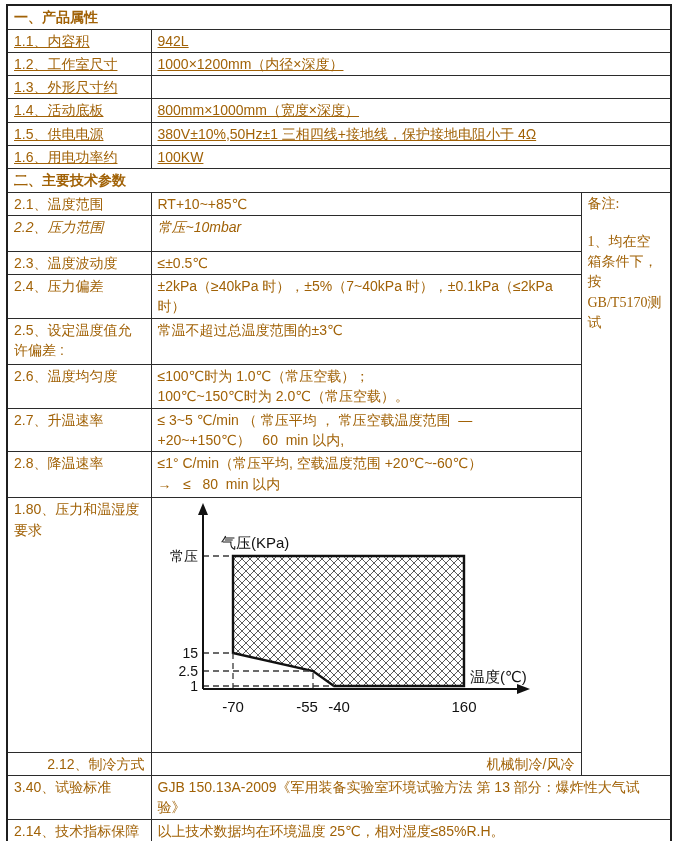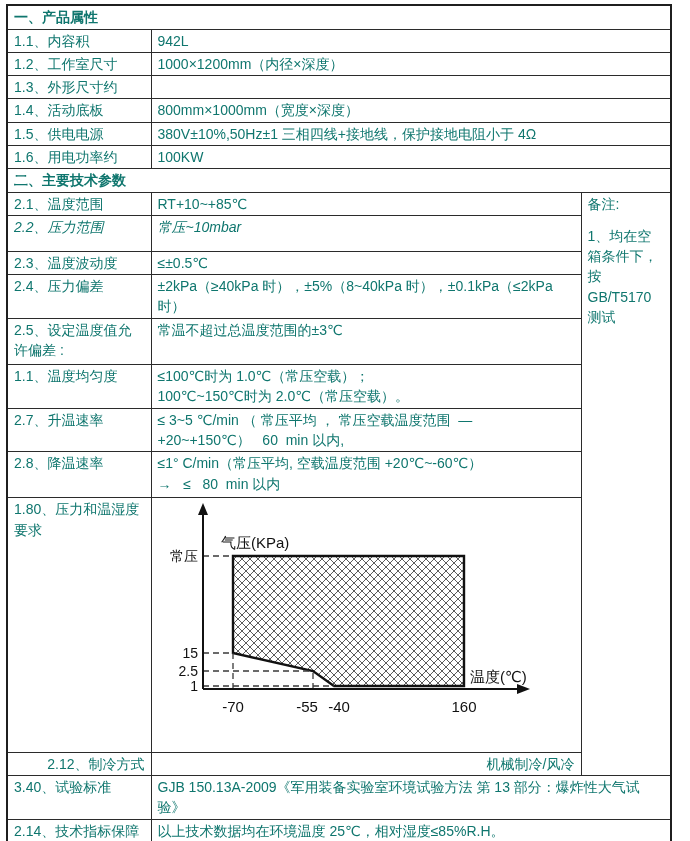--- a/index.html
+++ b/index.html
@@ -1,44 +1,44 @@
 <!DOCTYPE html>
 <html><head>
 <meta charset="utf-8">
 <style>
   html,body{margin:0;padding:0;background:#f6f6f4;}
   .sheet{
     width:690px;height:841px;background:#ffffff;box-sizing:border-box;
     padding:4px 0 0 6px;
     font-family:"Liberation Sans","DejaVu Sans",sans-serif;
-    color:#0f766e;
+    color:#a16207;
   }
   table.spec{
     border-collapse:collapse;width:664px;table-layout:fixed;
     border:2px solid #1f1f1f;
   }
   table.spec td{
     border:1px solid #2b2b2b;
     vertical-align:top;
     padding:1px 6px;
     font-size:14px;
     line-height:1.45;
     overflow:hidden;
     word-break:break-word;
   }
   td.sec{font-weight:bold;font-size:15px;padding-top:2px;}
   td.lbl{padding-left:7px;}
   td.val{padding-left:9px;}
   td.chart-label{vertical-align:middle;}
   td.chart-cell{padding:0;}
-  td.remark-cell{padding-top:186px;padding-left:8px;font-size:14px;}
-  .remark-note{margin-top:12px;white-space:pre-wrap;}
+  td.remark-cell{padding-top:186px;padding-left:8px;font-size:14px;font-family:Liberation Serif, serif;}
+  .remark-note{margin-top:18px;white-space:pre-wrap;}
   .vline{white-space:pre-wrap;}
   
-  tr.rh-hdr1{height:24px;} tr.rh-std{height:22px;}
+  tr.rh-hdr1{height:24px;} tr.rh-std{height:22px;text-decoration:underline;}
   tr.rh-hdr2{height:22px;}
   tr.rh-21{height:20px;} tr.rh-22{height:36px;font-style:italic;} tr.rh-23{height:20px;}
   tr.rh-24{height:42px;margin-left:34px;} tr.rh-25{height:46px;padding-left:46px;} tr.rh-26{height:44px;}
   tr.rh-27{height:42px;border-radius:6px;} tr.rh-28{height:46px;} tr.rh-211{height:248px;}
   tr.rh-212a{height:21px;text-align:right;} tr.rh-212b{height:44px;} tr.rh-214{height:38px;}
   svg text{font-family:"Liberation Sans","DejaVu Sans",sans-serif;}
 </style>
 </head>
 <body>
 
@@ -94,28 +94,28 @@
     <tr class="rh-22">
       <td class="lbl">2.2、压力范围</td>
       <td class="val">常压~10mbar</td>
     </tr>
     <tr class="rh-23">
       <td class="lbl">2.3、温度波动度</td>
       <td class="val">≤±0.5℃</td>
     </tr>
     <tr class="rh-24">
       <td class="lbl">2.4、压力偏差</td>
-      <td class="val">±2kPa（≥40kPa 时），±5%（8~40kPa 时），±0.1kPa（≤2kPa 时）</td>
+      <td class="val">±2kPa（≥40kPa 时），±5%（7~40kPa 时），±0.1kPa（≤2kPa 时）</td>
     </tr>
     <tr class="rh-25">
       <td class="lbl">2.5、设定温度值允许偏差 :</td>
       <td class="val">常温不超过总温度范围的±3℃</td>
     </tr>
     <tr class="rh-26">
-      <td class="lbl">1.1、温度均匀度</td>
+      <td class="lbl">2.6、温度均匀度</td>
       <td class="val">
         <div class="vline">≤100℃时为 1.0℃（常压空载）；</div>
         <div class="vline">100℃~150℃时为 2.0℃（常压空载）。</div>
       </td>
     </tr>
     <tr class="rh-27">
       <td class="lbl">2.7、升温速率</td>
       <td class="val">
         <div class="vline">≤ 3~5 ℃/min （ 常压平均 ， 常压空载温度范围  —</div>
         <div class="vline">+20~+150℃）   60  min 以内,</div>

